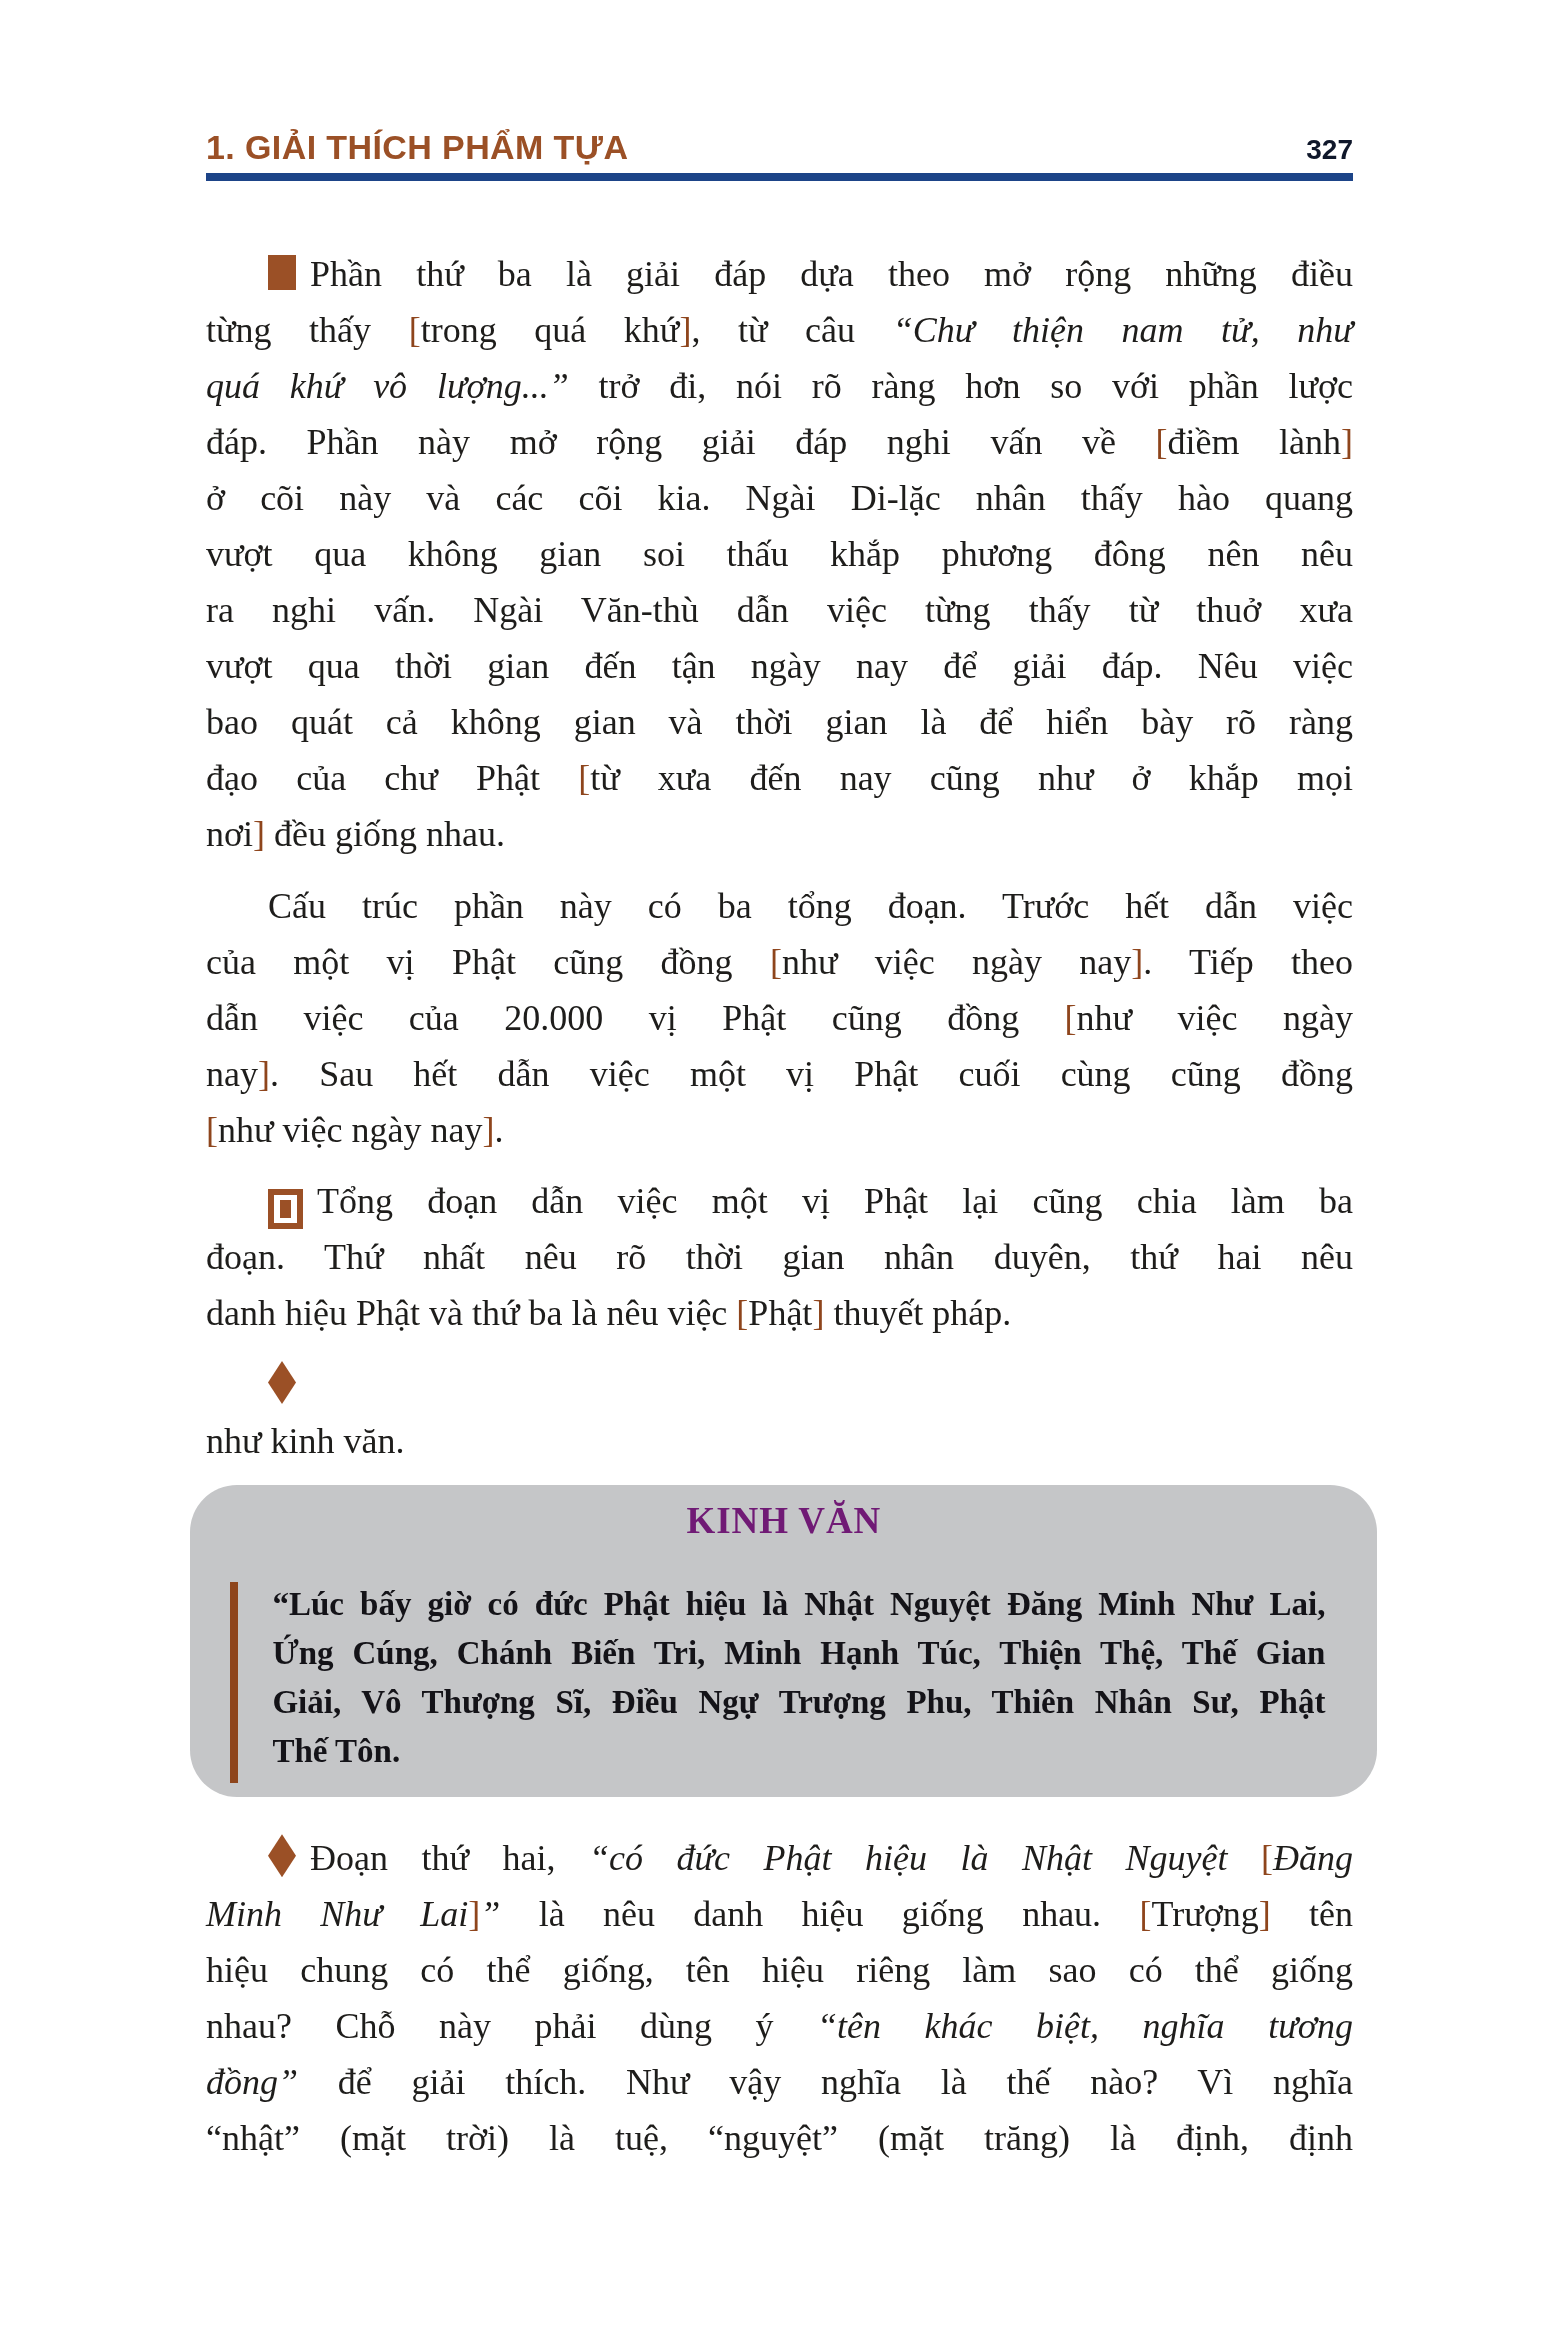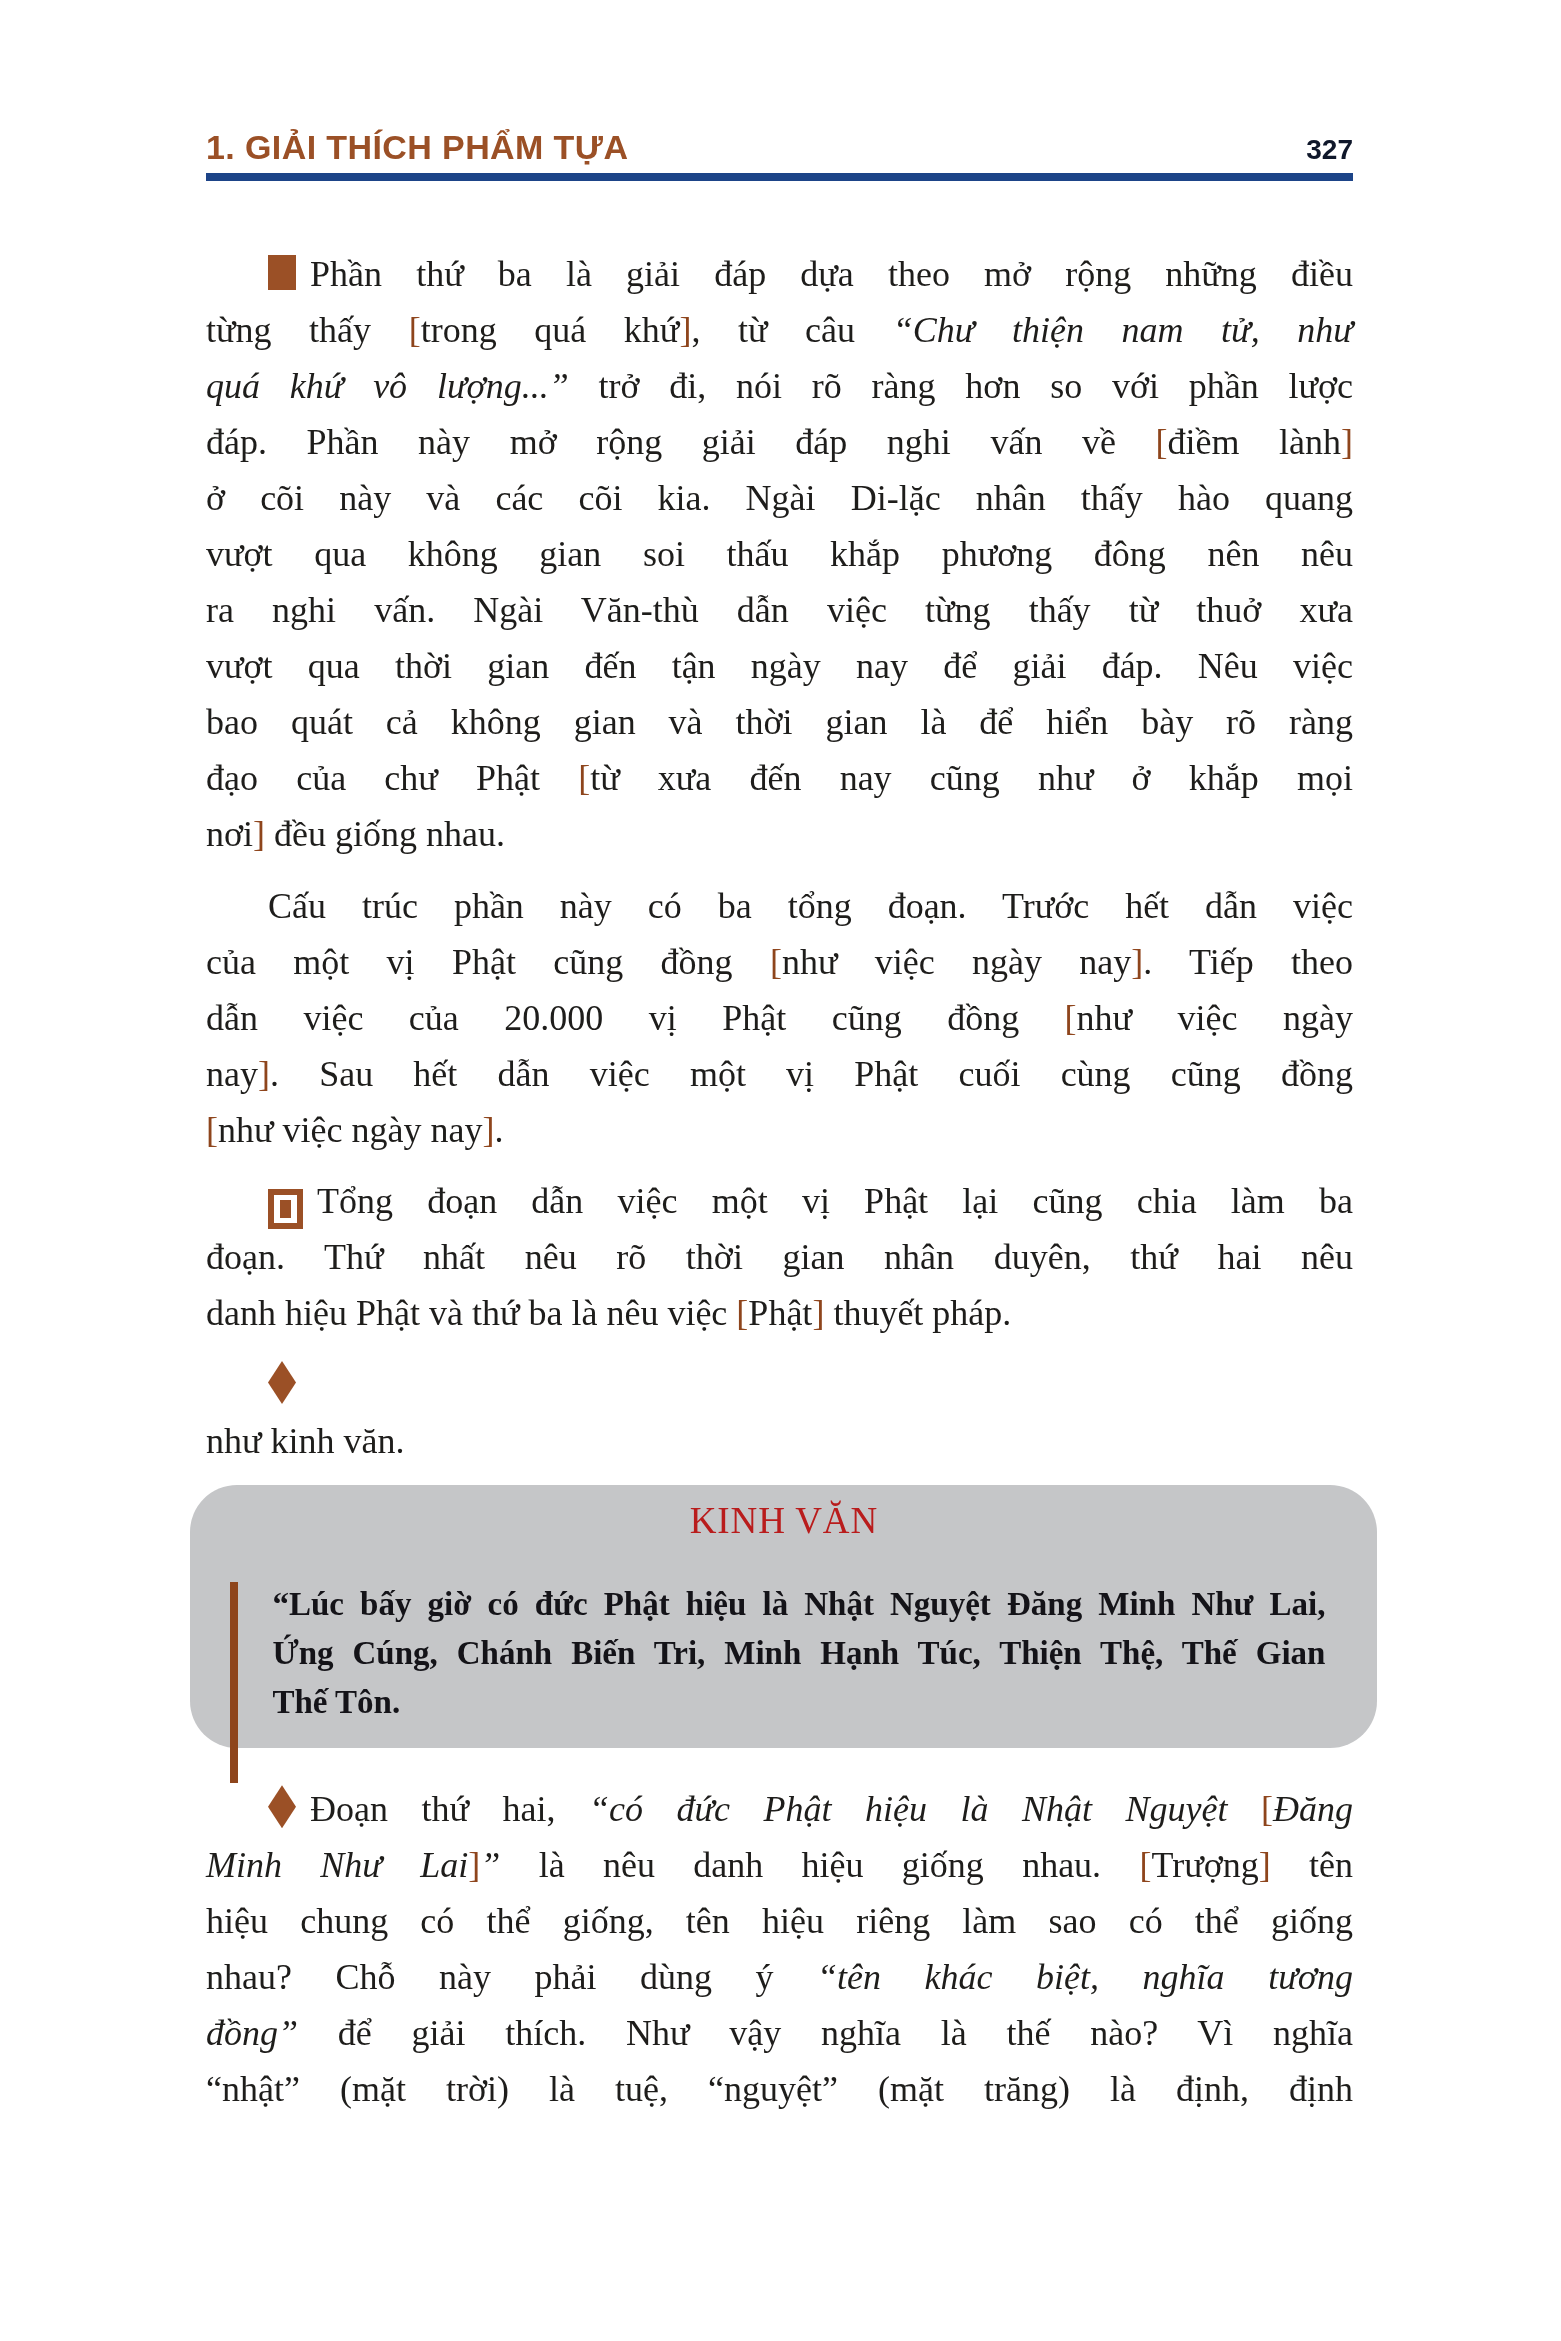--- a/index.html
+++ b/index.html
@@ -73,22 +73,22 @@
   .kinh-van{
     position:relative;
     margin:14px 0 33px -15.6px;
     width:1187px;
     background:var(--box-bg);
     border-radius:47px;
     padding:15.6px 0 21px 0;
   }
   .kv-title{
     text-align:center;
-    font-weight:normal;font-size:37px;line-height:42px;
-    color:#b91c1c;
+    font-weight:bold;font-size:37px;line-height:42px;
+    color:#701a75;
     letter-spacing:0.9px;
   }
   .kv-text{
     margin-top:38px;
     padding:0 52px 0 82px;
     font-size:33px;font-weight:bold;line-height:49px;color:#141318;
   }
   .kv-line{
     text-align:justify;text-align-last:justify;text-justify:inter-word;
   }
@@ -143,20 +143,21 @@
           <div class="line last"><span class="">như kinh văn.</span></div>
         </div>
       </div>
 
     <div class="kinh-van">
       <div class="kv-bar"></div>
       <div class="kv-title">KINH VĂN</div>
       <div class="kv-text" id="kv-text">
           <div class="kv-line">“Lúc bấy giờ có đức Phật hiệu là Nhật Nguyệt Đăng Minh Như Lai,</div>
           <div class="kv-line">Ứng Cúng, Chánh Biến Tri, Minh Hạnh Túc, Thiện Thệ, Thế Gian</div>
+          <div class="kv-line">Giải, Vô Thượng Sĩ, Điều Ngự Trượng Phu, Thiên Nhân Sư, Phật</div>
           <div class="kv-line last">Thế Tôn.</div>
         </div>
     </div>
 
     <div id="paras-after">
         <div class="para justify-last">
           <div class="line first"><span class="bullet b-diamond"></span><span class="">Đoạn thứ hai, </span><span class="seg-i ">“có đức Phật hiệu là Nhật Nguyệt </span><span class="seg-r">[</span><span class="seg-i ">Đăng</span></div>
           <div class="line"><span class="seg-i ">Minh Như Lai</span><span class="seg-r">]</span><span class="seg-i ">”</span><span class=""> là nêu danh hiệu giống nhau. </span><span class="seg-r">[</span><span class="">Trượng</span><span class="seg-r">]</span><span class=""> tên</span></div>
           <div class="line"><span class="">hiệu chung có thể giống, tên hiệu riêng làm sao có thể giống</span></div>
           <div class="line"><span class="">nhau? Chỗ này phải dùng ý </span><span class="seg-i ">“tên khác biệt, nghĩa tương</span></div>

